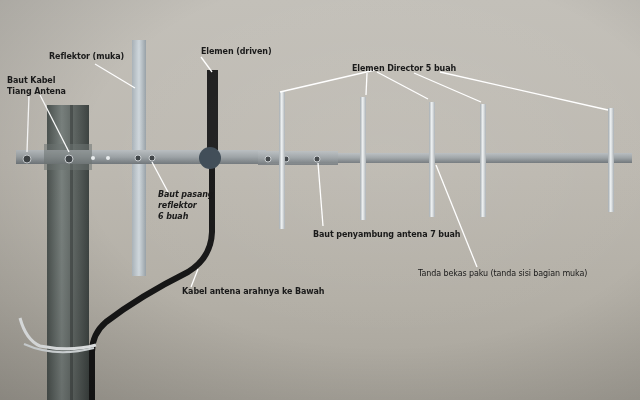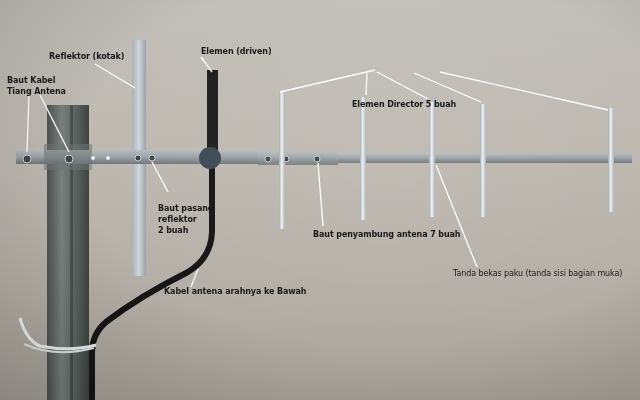--- a/index.html
+++ b/index.html
@@ -98,31 +98,31 @@
       <line x1="440" y1="72" x2="608" y2="110"></line>
       <line x1="168" y1="192" x2="152" y2="162"></line>
       <line x1="323" y1="226" x2="318" y2="163"></line>
       <line x1="477" y1="267" x2="436" y2="165"></line>
       <line x1="191" y1="287" x2="198" y2="269"></line>
     </g>
   </svg>
 
   <div class="vignette"></div>
 
-  <div class="label" style="left:49px; top:51px;">Reflektor (kotak)</div>
+  <div class="label" style="left:49px; top:51px;">Reflektor (muka)</div>
   <div class="label" style="left:189px; top:46px;margin-left:12px;">Elemen (driven)</div>
-  <div class="label" style="left:352px; top:63px;margin-top:36px;">Elemen Director 5 buah</div>
+  <div class="label" style="left:352px; top:63px;">Elemen Director 5 buah</div>
 
   <div class="label" style="left:7px; top:75px;">
     <div>Baut Kabel</div>
     <div>Tiang Antena</div>
   </div>
 
-  <div class="label" style="left:158px; top:203px; line-height:11px;">
+  <div class="label" style="left:158px; top:189px; line-height:11px;font-style:italic;">
     <div>Baut pasang</div>
     <div>reflektor</div>
-    <div>2 buah</div>
+    <div>6 buah</div>
   </div>
 
   <div class="label" style="left:313px; top:229px;">Baut penyambung antena 7 buah</div>
-  <div class="label" style="left:418px; top:268px; font-weight:normal;margin-left:35px;">Tanda bekas paku (tanda sisi bagian muka)</div>
-  <div class="label" style="left:164px; top:286px;">Kabel antena arahnya ke Bawah</div>
+  <div class="label" style="left:418px; top:268px; font-weight:normal;">Tanda bekas paku (tanda sisi bagian muka)</div>
+  <div class="label" style="left:182px; top:286px;">Kabel antena arahnya ke Bawah</div>
 </div>
 
 </body></html>

